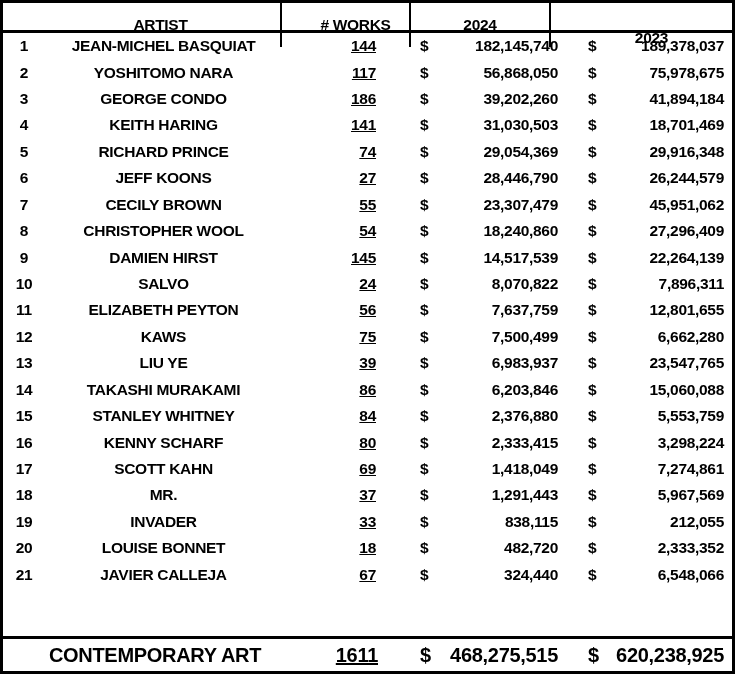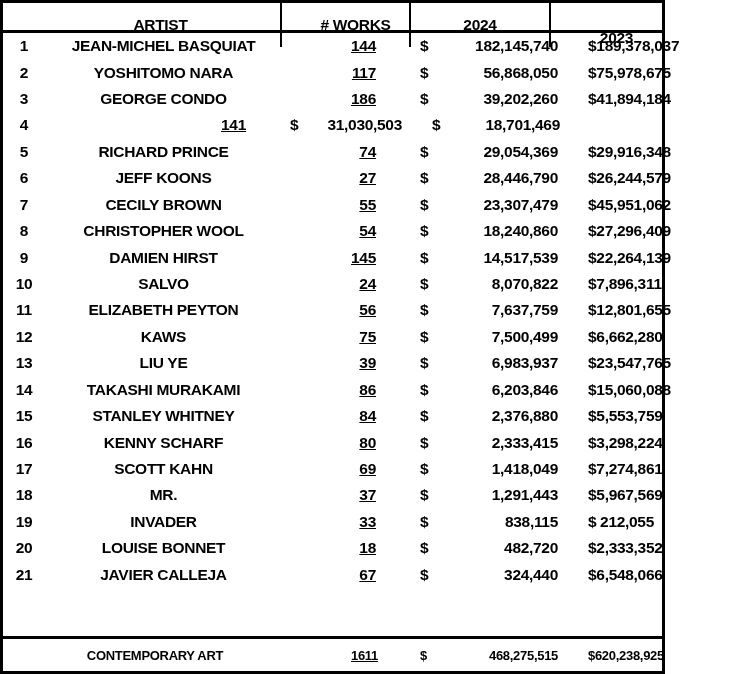--- a/index.html
+++ b/index.html
@@ -1,18 +1,18 @@
 <!DOCTYPE html>
 <html><head>
 <meta charset="utf-8">
 <style>
   html,body{margin:0;padding:0;background:#ffffff;}
   *{box-sizing:border-box;}
   .sheet{
-    width:665px;height:674px;
+    width:735px;height:674px;
     background:#ffffff;
     border:3px solid #000000;
     font-family:"Liberation Sans","DejaVu Sans",sans-serif;
     font-weight:700;
     color:#000000;
     display:flex;flex-direction:column;
     letter-spacing:-0.3px;
   }
   
   .hdr{
@@ -45,21 +45,21 @@
   .c-money{justify-content:space-between;padding:0 10px 0 8px;}
   .c-money.y23{padding-left:20px;padding-right:8px;}
   .dollar{flex:0 0 auto;}
   .amount{flex:0 0 auto;}
   
   .total{
     flex:0 0 35px;
     border-top:3px solid #000000;
     display:grid;
     grid-template-columns:42px 237px 130px 156px 1fr;
-    font-size:13px;
+    font-size:20px;
     margin-top:48px;
   }
   .total .c-label{grid-column:1 / 3;justify-content:center;padding-left:25px;}
   .total .c-works{padding-right:34px;}
 </style>
 </head>
 <body>
 
 <div class="sheet">
 
@@ -105,20 +105,21 @@
       <span class="dollar">$</span>
       <span class="amount">39,202,260</span>
     </div>
     <div class="cell c-money y23">
       <span class="dollar">$</span>
       <span class="amount">41,894,184</span>
     </div>
   </div>
       <div class="trow">
     <div class="cell c-rank">4</div>
+    <div class="cell c-artist">KEITH HARING</div>
     <div class="cell c-works">141</div>
     <div class="cell c-money">
       <span class="dollar">$</span>
       <span class="amount">31,030,503</span>
     </div>
     <div class="cell c-money y23">
       <span class="dollar">$</span>
       <span class="amount">18,701,469</span>
     </div>
   </div>

